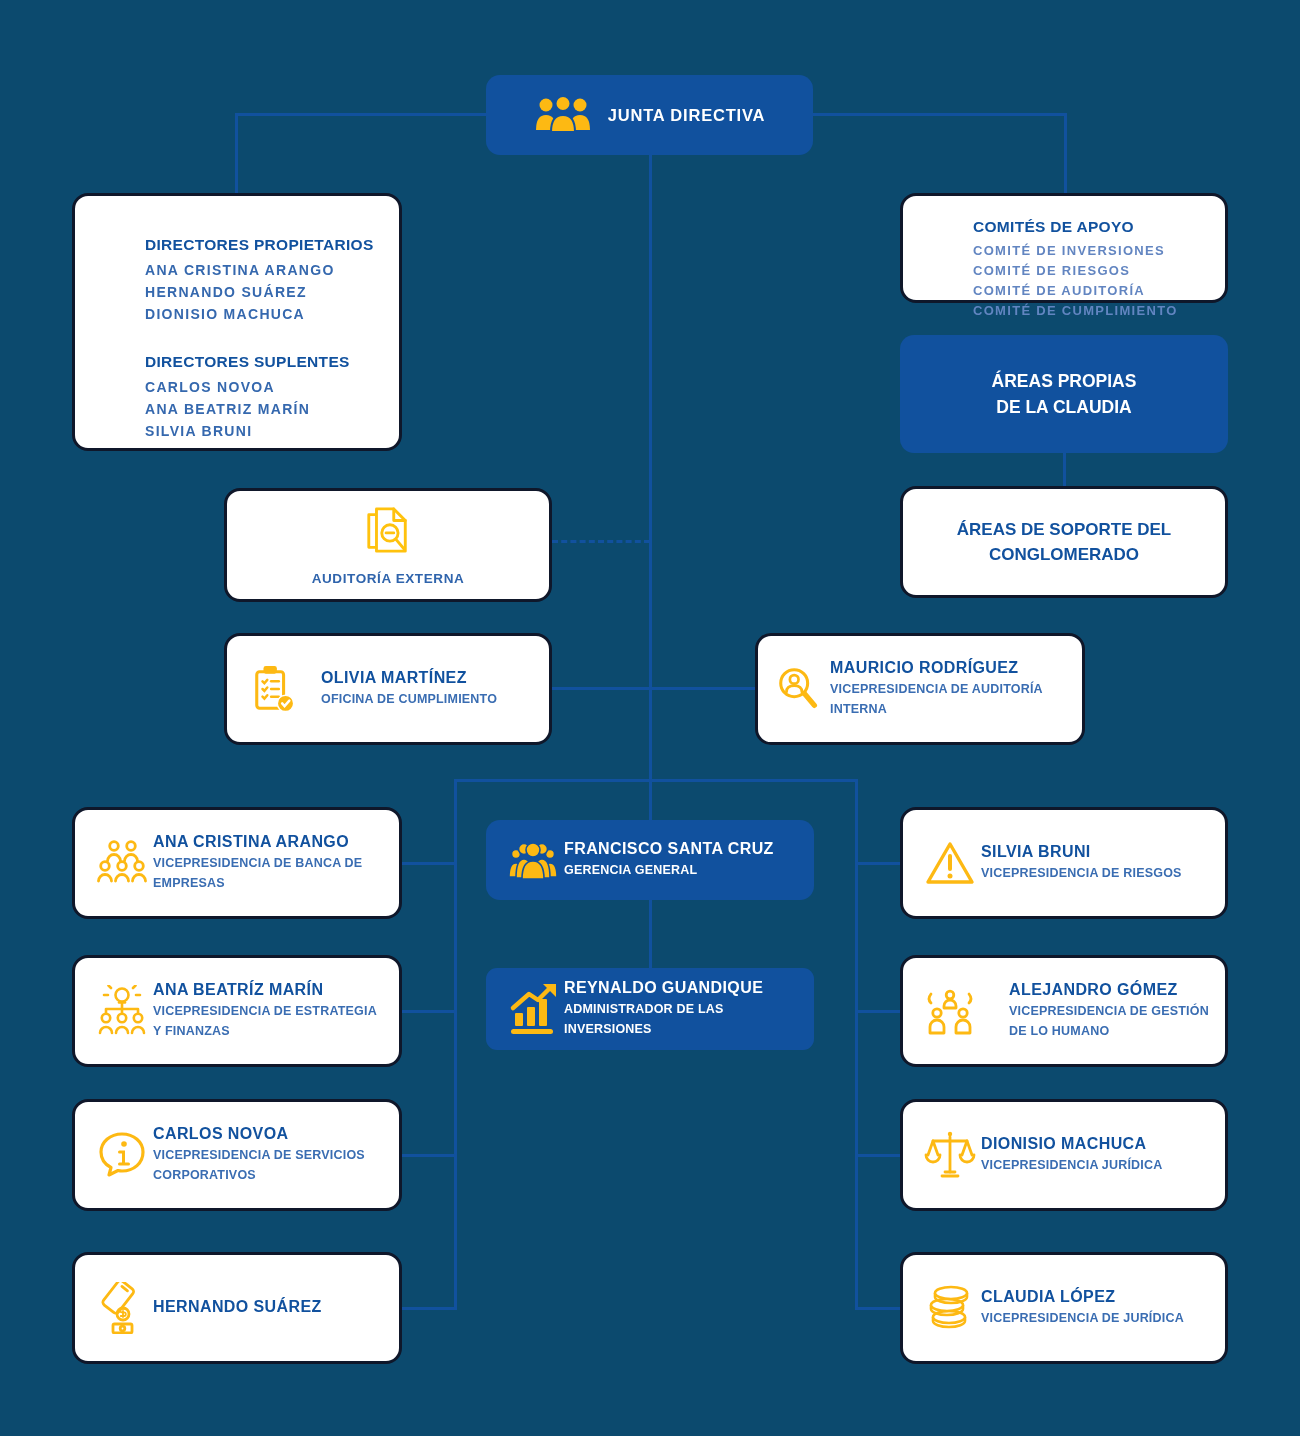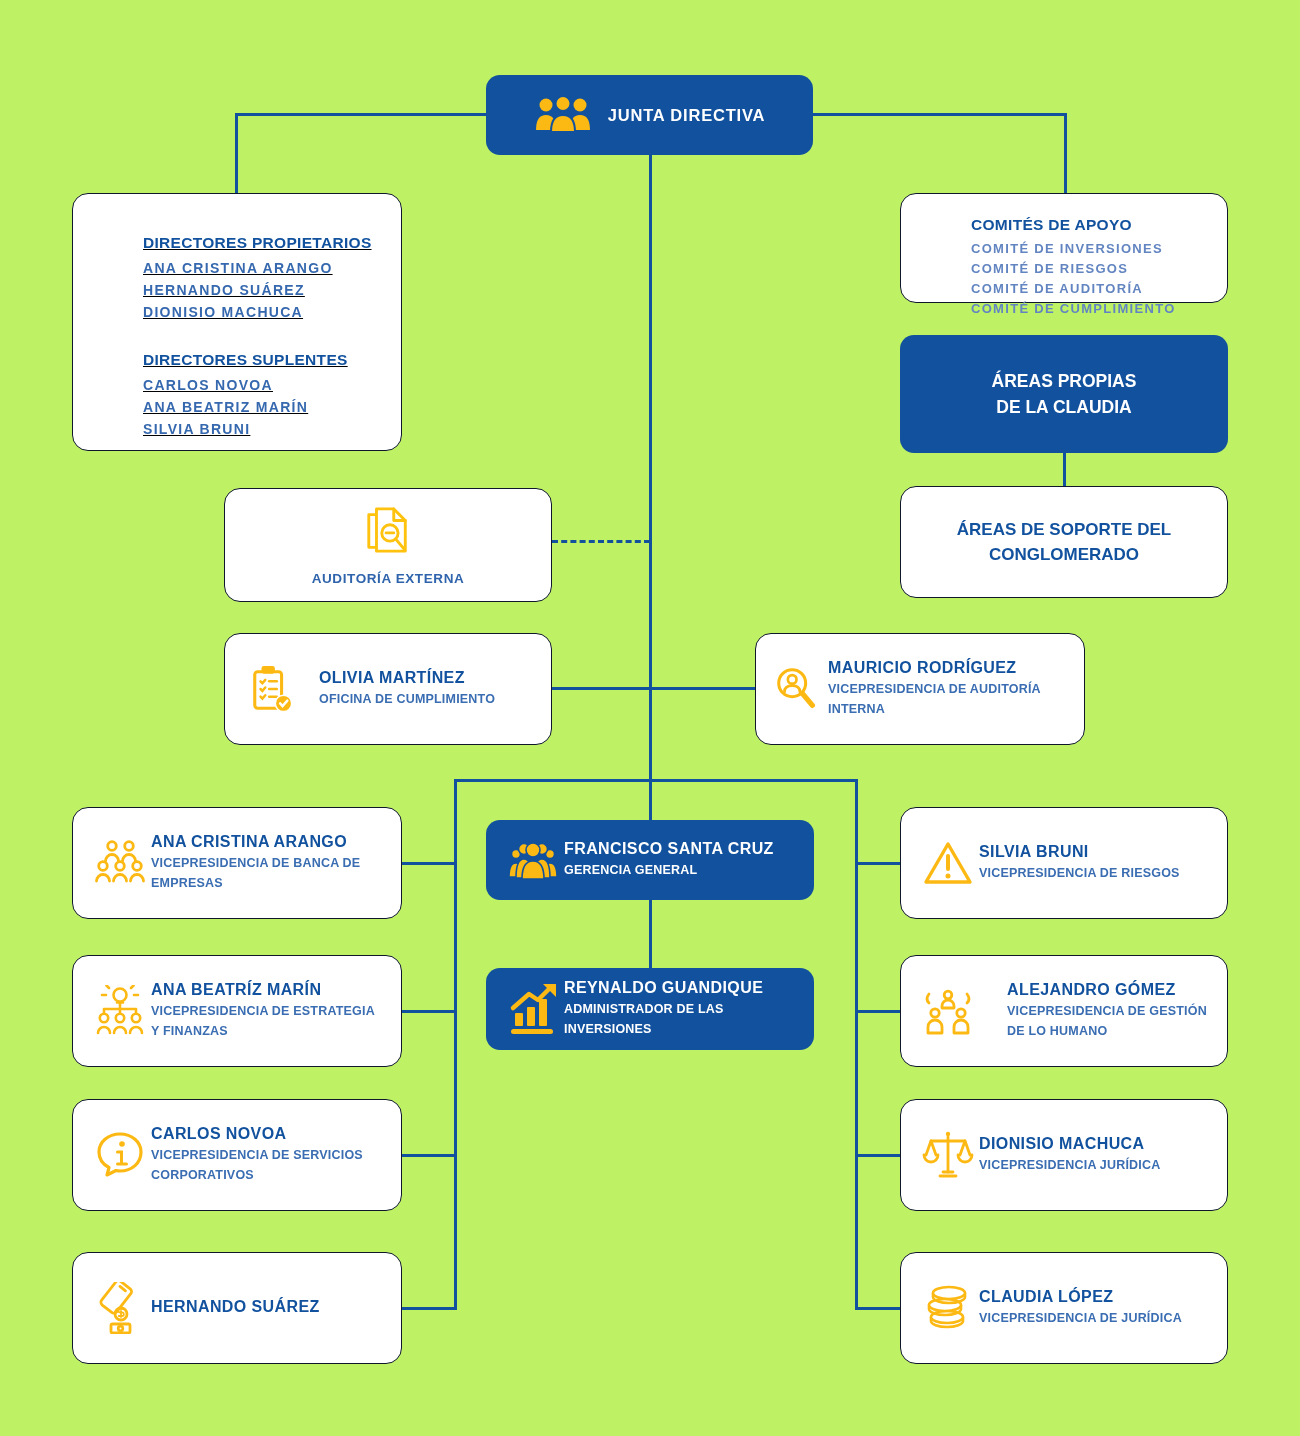--- a/index.html
+++ b/index.html
@@ -1,39 +1,39 @@
 <!DOCTYPE html>
 <html><head>
 <meta charset="utf-8">
 <style>
   * { margin:0; padding:0; box-sizing:border-box; }
   html,body { background:#ffffff; }
   body { font-family:"Liberation Sans", sans-serif; }
-  .canvas { position:relative; width:1300px; height:1436px; background:#bef264; overflow:hidden; }
+  .canvas { position:relative; width:1300px; height:1436px; background:#0c4a6e; overflow:hidden; }
 
   
   .line { position:absolute; background:#11519E; }
   .dashed { position:absolute; border-top:3px dashed #11519E; }
 
   
-  .box { position:absolute; border:1px solid #0f172a; border-radius:16px; background:#fff; }
+  .box { position:absolute; border:3px solid #0f172a; border-radius:16px; background:#fff; }
   .fillbox { position:absolute; background:#11519E; border-radius:14px; color:#fff; }
 
   .card { display:flex; align-items:center; padding-left:16px; }
   .icon { width:62px; min-width:62px; display:flex; align-items:center; justify-content:center; }
   .ct { padding-right:8px; }
   .nm { font-size:16px; font-weight:bold; color:#11519E; letter-spacing:0.4px; margin-bottom:3px; }
   .rl { font-size:12.5px; font-weight:bold; color:#3A6DB2; letter-spacing:0.2px; line-height:1.55; white-space:pre-line; }
   .fillbox .nm { color:#ffffff; }
   .fillbox .rl { color:#ffffff; }
 
   .board { display:flex; align-items:center; justify-content:center; gap:16px; }
   .board-label { font-size:16.5px; font-weight:bold; color:#fff; letter-spacing:0.8px; }
 
-  .dirbox { padding:40px 24px 0 70px;text-decoration:underline; }
+  .dirbox { padding:40px 24px 0 70px; }
   .sec-title { font-size:15.5px; font-weight:bold; color:#11519E; letter-spacing:0.3px; margin-bottom:5px; }
   .dir-name { font-size:14px; font-weight:bold; color:#3568AE; letter-spacing:1.3px; line-height:22px; }
   .group2 { margin-top:28px; }
 
   .combox { padding:22px 14px 0 70px; }
   .com-item { font-size:13px; font-weight:bold; color:#6285C1; letter-spacing:1.3px; line-height:20px; }
   .com-list { margin-top:4px; }
 
   .center-label { display:flex; align-items:center; justify-content:center; text-align:center;
                   font-weight:bold; line-height:1.5; white-space:pre-line; width:100%; height:100%; }
@@ -191,21 +191,21 @@
             <path d="M16 39 Q16 21 27 21 Q38 21 38 39 Z"></path>
       </g>
         </svg>
     </span>
     <div class="ct">
       <div class="nm">FRANCISCO SANTA CRUZ</div>
       <div class="rl">GERENCIA GENERAL</div>
     </div>
   </div>
 
-  <div class="fillbox card" style="left:486px;top:968px;width:328px;height:82px;">
+  <div class="fillbox card" style="left:486px;top:968px;width:328px;height:82px;border-radius:11px;">
     <span class="icon">
       <svg width="50" height="52" viewBox="0 0 50 52">
         <g fill="#FDB913">
           <rect x="7" y="30" width="8" height="13" rx="1"></rect>
           <rect x="19" y="24" width="8" height="19" rx="1"></rect>
           <rect x="31" y="16" width="8" height="27" rx="1"></rect>
           <rect x="3" y="46" width="42" height="5" rx="2.5"></rect>
         </g>
         <path d="M5 25 L21 11 L30 17 L41 6" stroke="#FDB913" stroke-width="4.5" fill="none" stroke-linecap="round" stroke-linejoin="round"></path>
         <polygon points="35,1 48,1 48,14" fill="#FDB913"></polygon>

